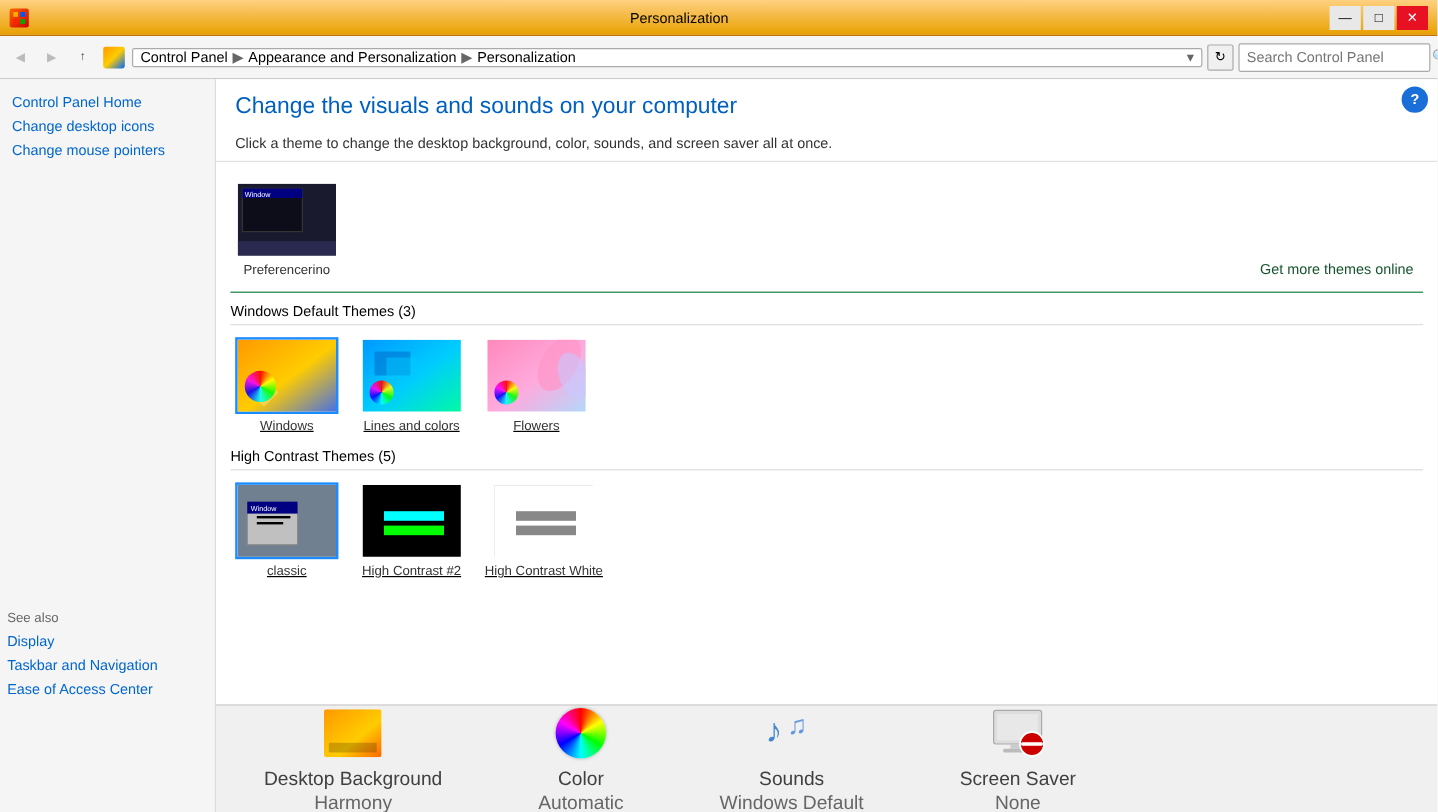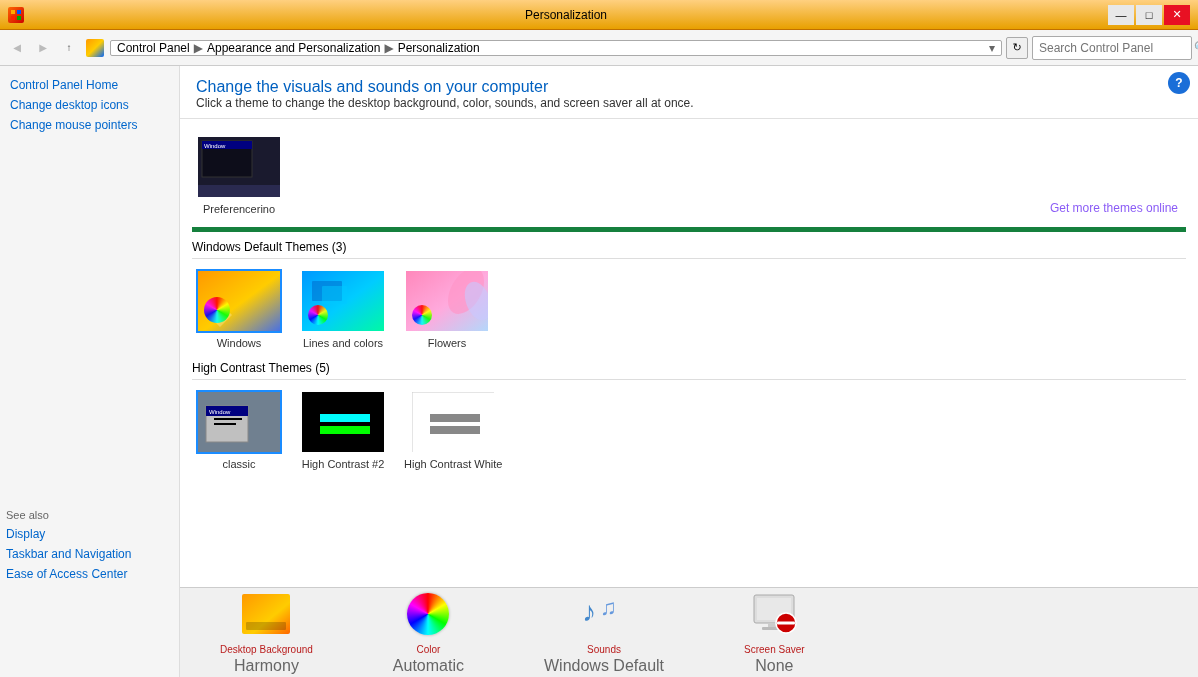--- a/index.html
+++ b/index.html
@@ -109,24 +109,24 @@
       display: flex;
       flex-direction: column;
       overflow: hidden;
     }
 
     .content-header {
       padding: 12px 16px 8px 16px;
       border-bottom: 1px solid #e0e0e0;
     }
     .content-title {
-      font-size: 16px;
+      font-size: 19px;
       color: #0060c0;
       font-weight: normal;
-      margin-bottom: 0;
+      margin-bottom: 12px;
     }
     .content-subtitle {
       font-size: 12px;
       color: #333;
     }
 
     
     .themes-scroll-container {
       flex: 1;
       overflow-y: auto;
@@ -134,21 +134,21 @@
       padding: 8px 12px;
       position: relative;
     }
     .themes-scroll-container::-webkit-scrollbar { width: 16px; }
     .themes-scroll-container::-webkit-scrollbar-track { background: #f0f0f0; }
     .themes-scroll-container::-webkit-scrollbar-thumb { background: #c0c0c0; border: 1px solid #aaa; }
 
     
     .preferencerino-section {
       padding: 4px 0 8px 0;
-      border-bottom: 5px solid #15803d;
+      border-bottom: 1px solid #15803d;
       display: flex;
       align-items: flex-end;
       justify-content: space-between;
     }
     .theme-item {
       display: flex;
       flex-direction: column;
       align-items: center;
       cursor: pointer;
       padding: 4px;
@@ -164,21 +164,21 @@
       border-color: #1a8cff;
       background: #e8f0ff;
     }
     .theme-name {
       font-size: 11px;
       text-align: center;
       margin-top: 4px;
       color: #333;
     }
     .get-more-link {
-      color: #8b5cf6;
+      color: #14532d;
       font-size: 12px;
       cursor: pointer;
       text-decoration: none;
       margin-bottom: 4px;
       margin-right: 8px;
     }
 
     
     .section-header {
       font-size: 12px;
@@ -187,20 +187,21 @@
       border-bottom: 1px solid #ddd;
       padding-bottom: 4px;
     }
 
     
     .themes-row {
       display: flex;
       gap: 10px;
       flex-wrap: wrap;
       margin-bottom: 8px;
+      text-decoration: underline;
     }
 
     
     .bottom-toolbar {
       height: 90px;
       background: #f0f0f0;
       border-top: 1px solid #ccc;
       display: flex;
       align-items: center;
       padding: 0 40px;
@@ -214,22 +215,22 @@
       gap: 6px;
     }
     .toolbar-icon {
       width: 48px;
       height: 48px;
       display: flex;
       align-items: center;
       justify-content: center;
     }
     .toolbar-label {
-      font-size: 10px;
-      color: #b91c1c;
+      font-size: 16px;
+      color: #404040;
       text-align: center;
     }
     .toolbar-sublabel {
       font-size: 16px;
       color: #666;
       text-align: center;
       margin-top: -4px;
     }
   </style>
 </head>

